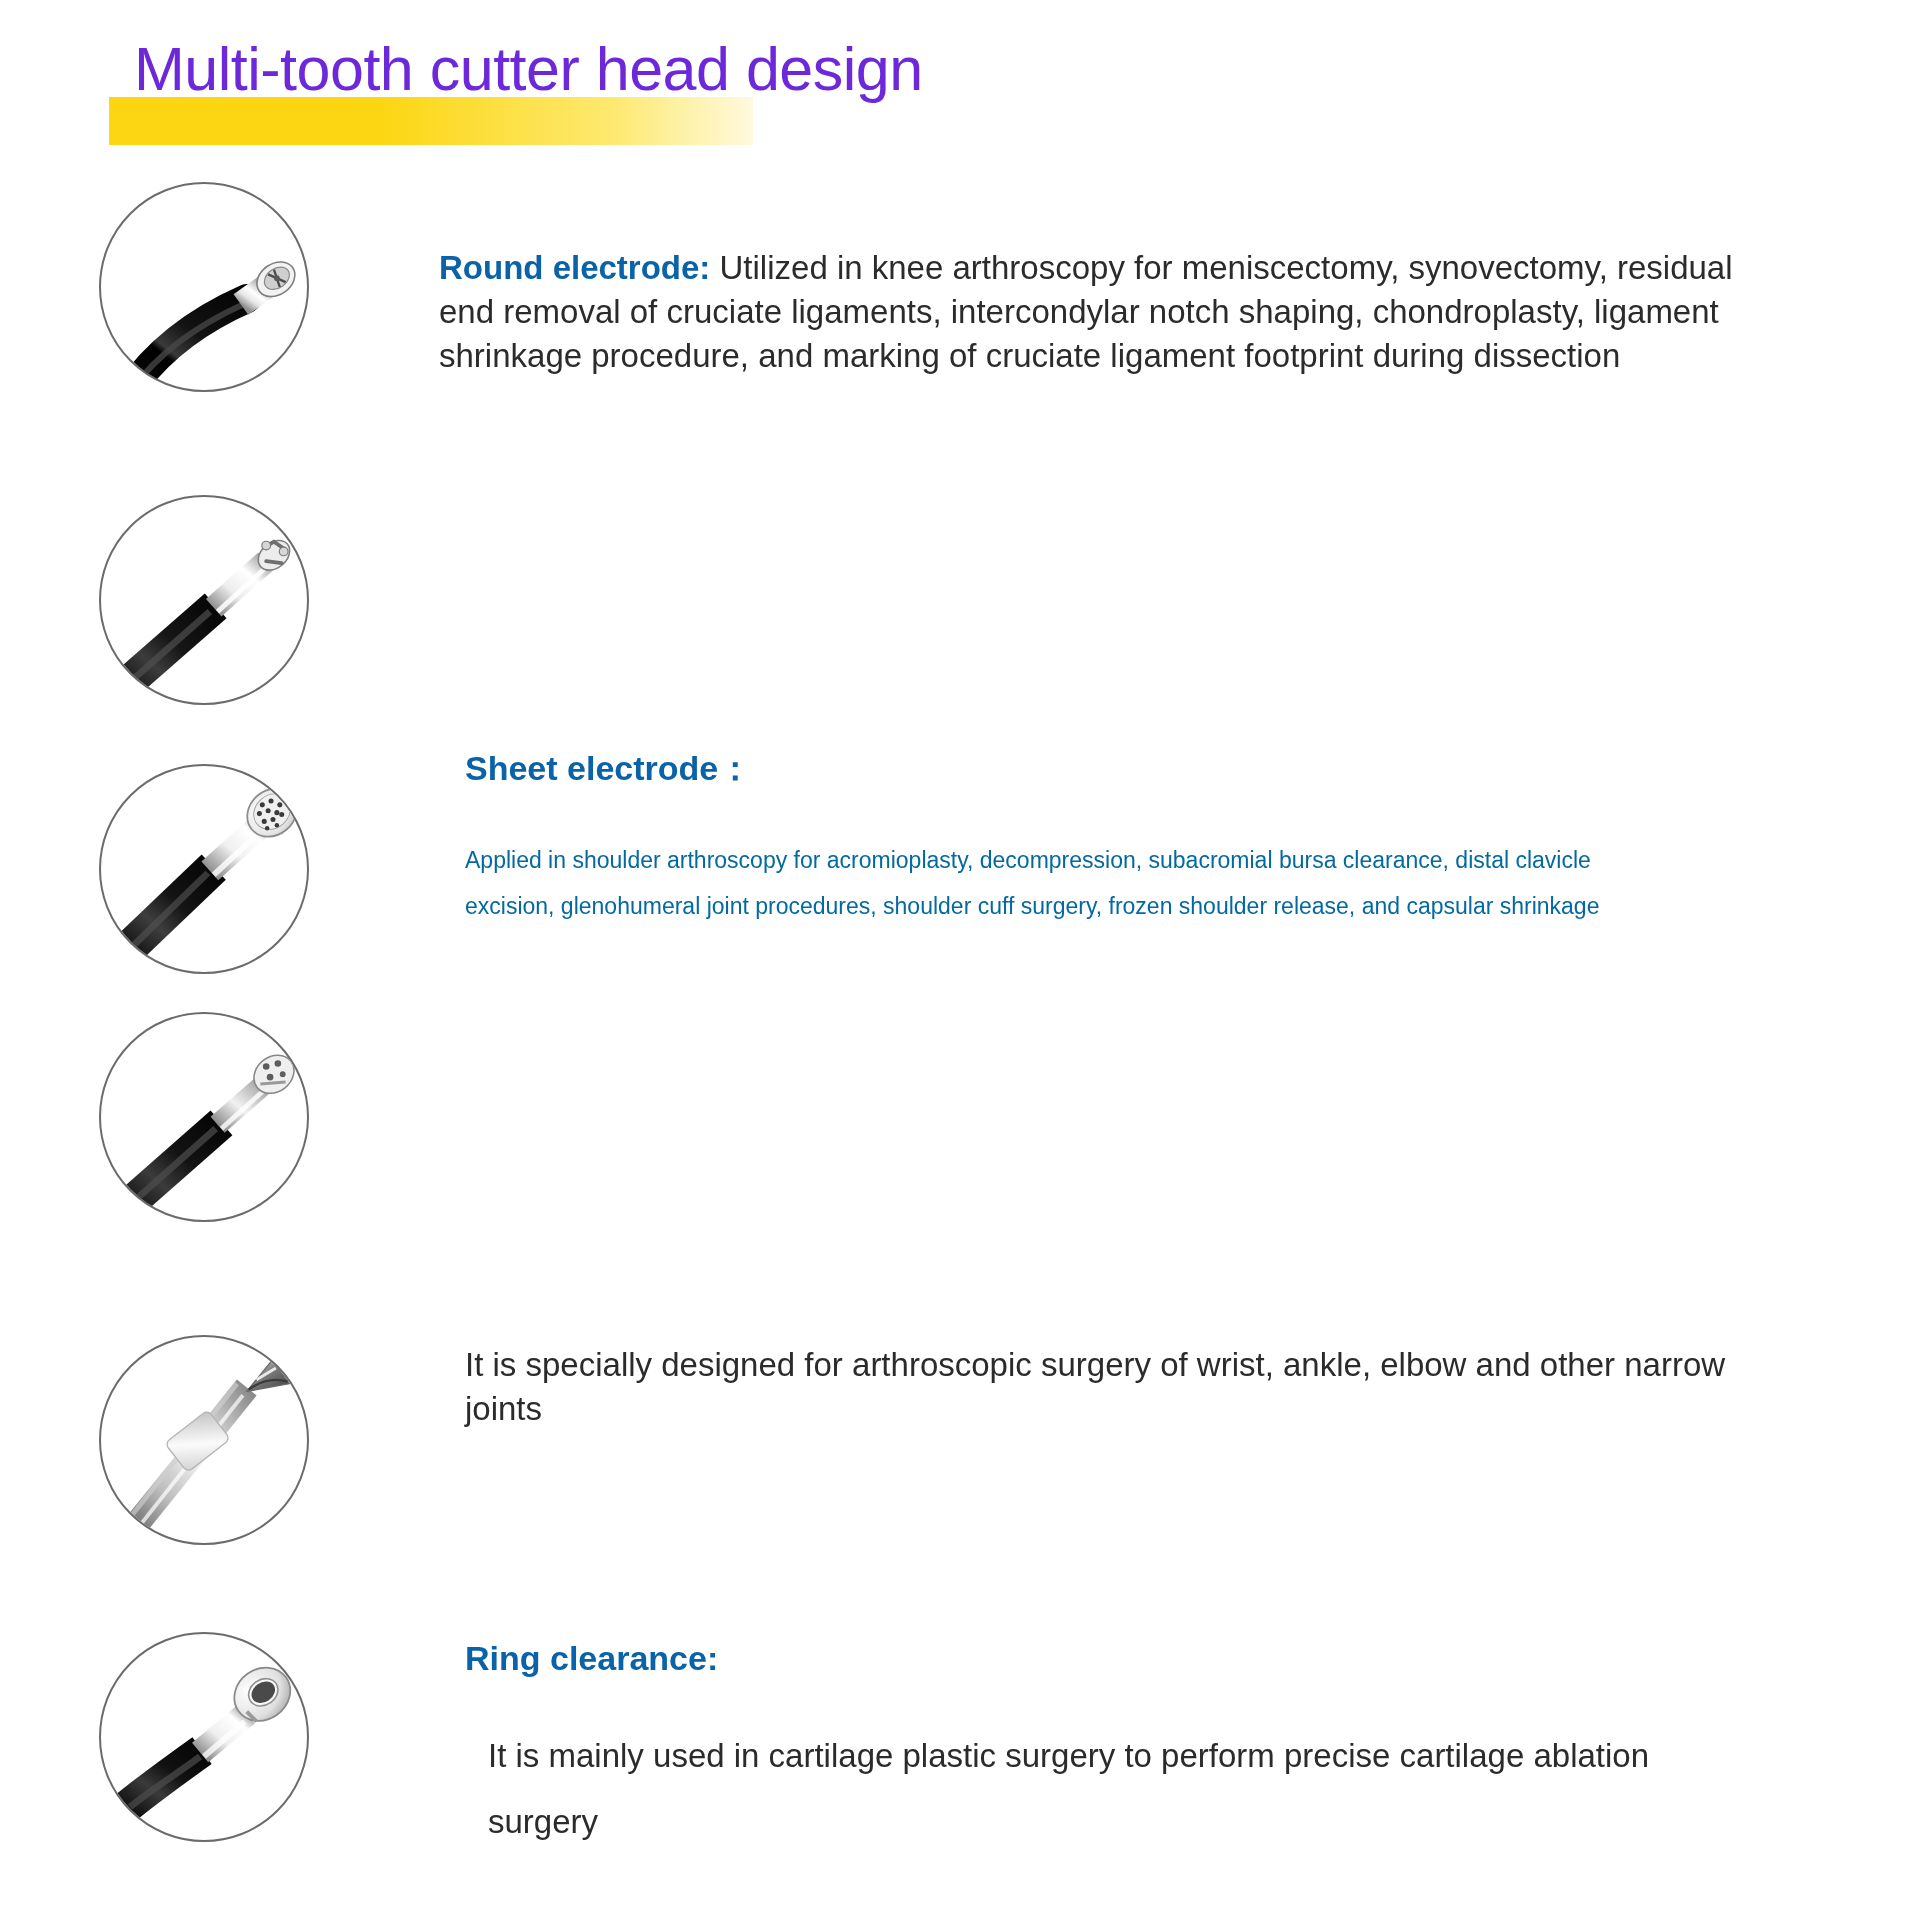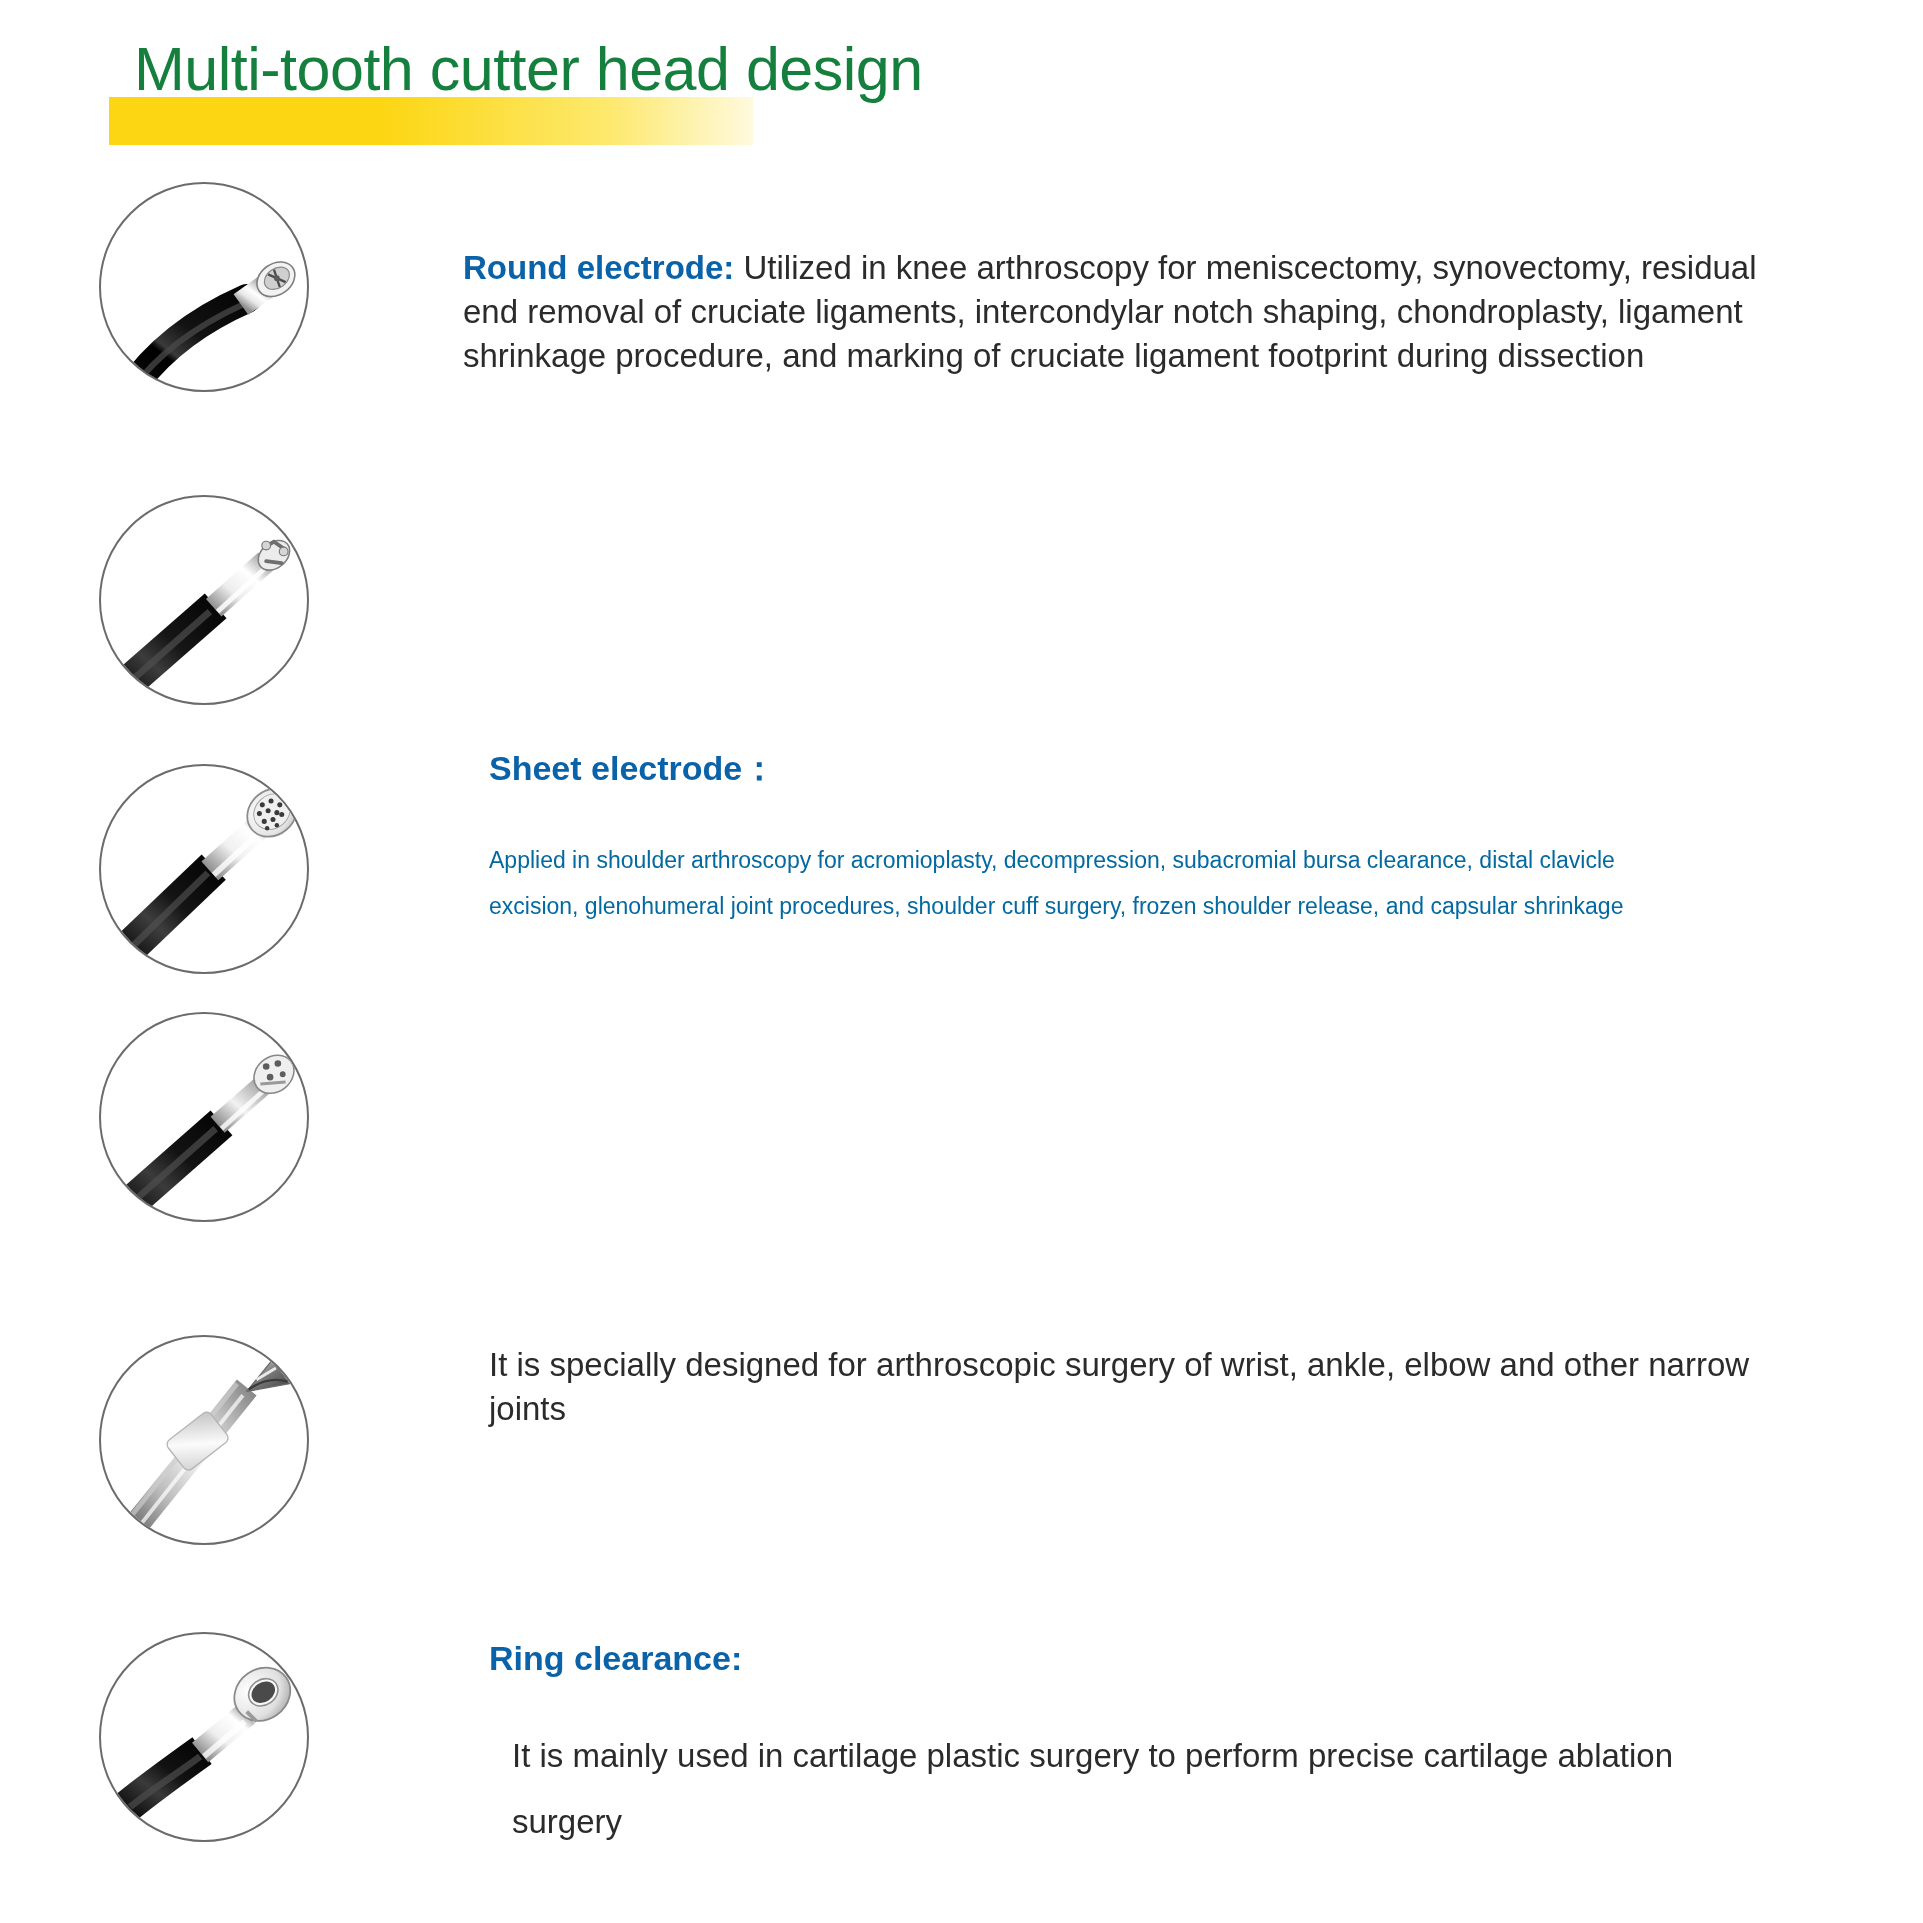--- a/index.html
+++ b/index.html
@@ -30,39 +30,39 @@
     width: 644px;
     height: 48px;
     background: linear-gradient(90deg, #fcd612 0%, #fcd612 42%, #fde96f 78%, rgba(253,240,160,0.35) 100%);
   }
   .page-title {
     position: absolute;
     left: 134px;
     top: 36px;
     font-size: 61px;
     line-height: 1.1;
-    color: #15803d;
+    color: #6d28d9;
     font-weight: 400;
     letter-spacing: -0.5px;
     white-space: nowrap;
   }
 
   
   .photo {
     position: absolute;
     border-radius: 50%;
     border: 2px solid #6b6b6b;
     background: #ffffff;
     overflow: hidden;
     box-sizing: border-box;
   }
   .photo svg { display: block; width: 100%; height: 100%; }
 
   
-  .block { position: absolute; margin-left: 24px; }
+  .block { position: absolute; }
   .lead {
     color: #0a62a8;
     font-weight: bold;
   }
   .body-text {
     color: #2b2b2b;
   }
 
   .blk-round {
     left: 439px;

